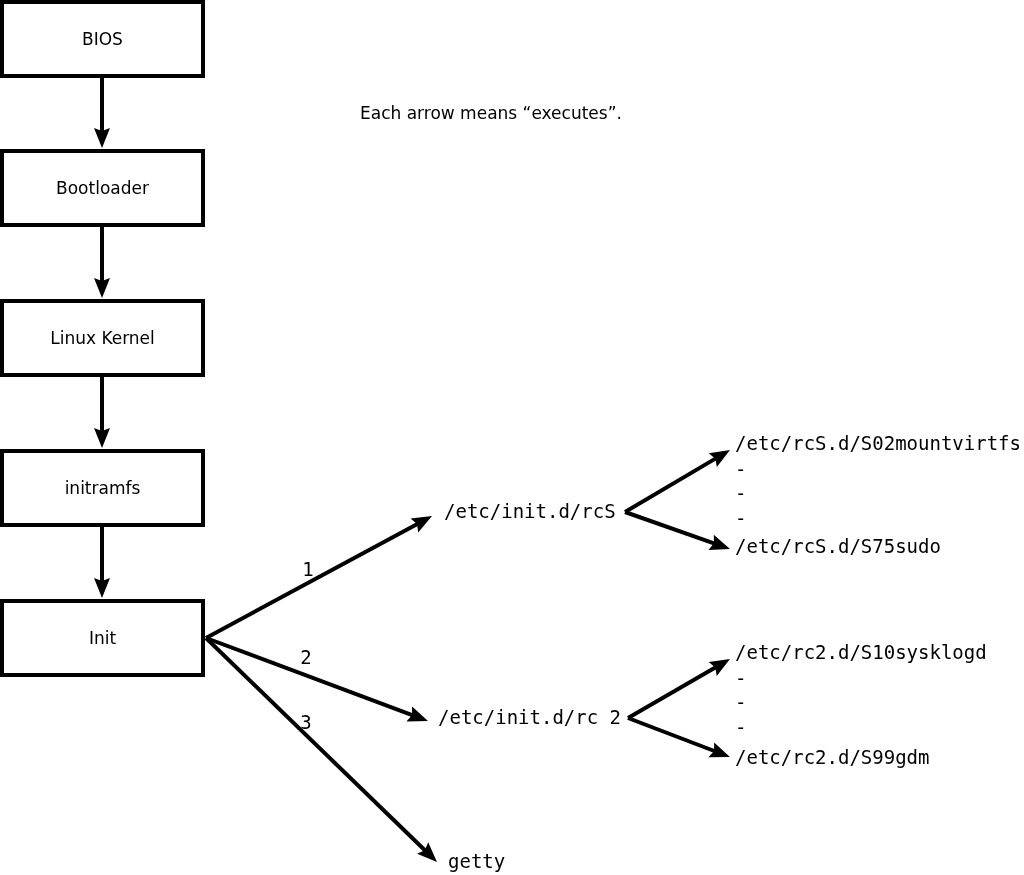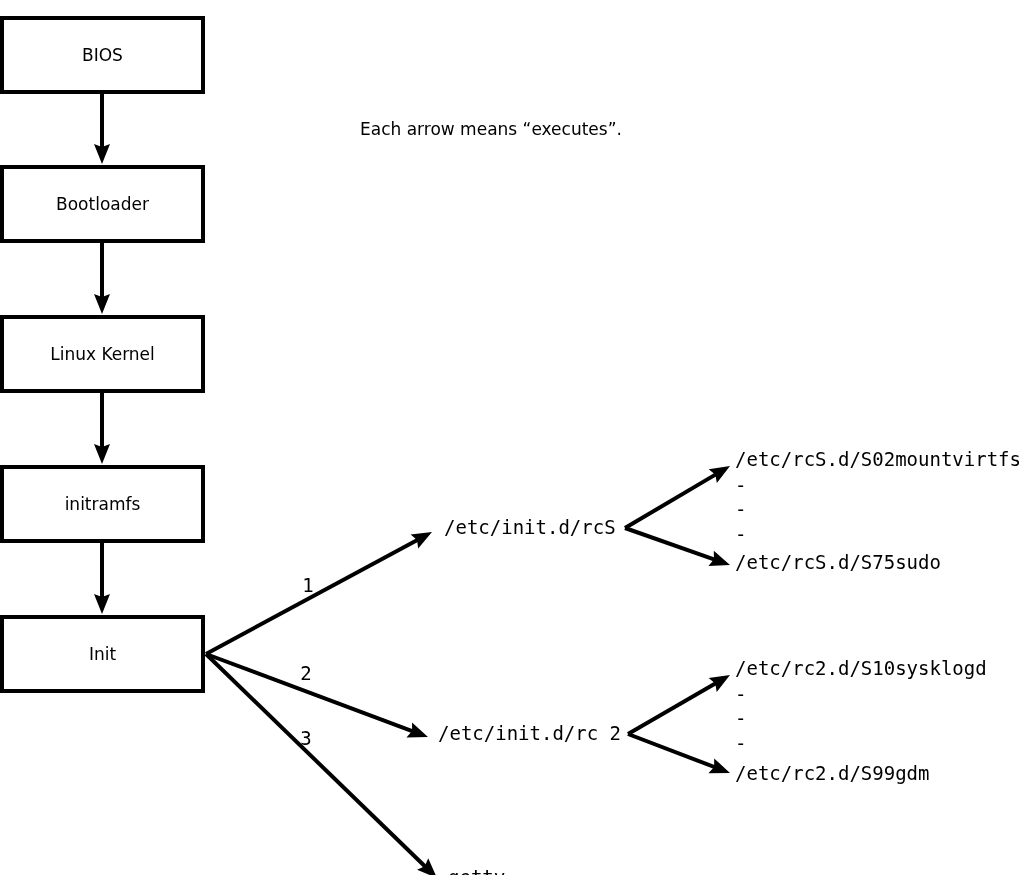--- a/index.html
+++ b/index.html
@@ -11,21 +11,21 @@
   body {
     width: 1024px;
     height: 875px;
     position: relative;
     overflow: hidden;
     font-family: "Liberation Sans", sans-serif;
     color: #000000;
   }
   #diagram-root {
     position: absolute;
-    top: 16px;
+    top: 0;
     left: 0;
     width: 1024px;
     height: 620px;
   }
   svg.diagram-canvas {
     display: block;
     width: 1024px;
     height: 875px;
   }
   .box-rect {

